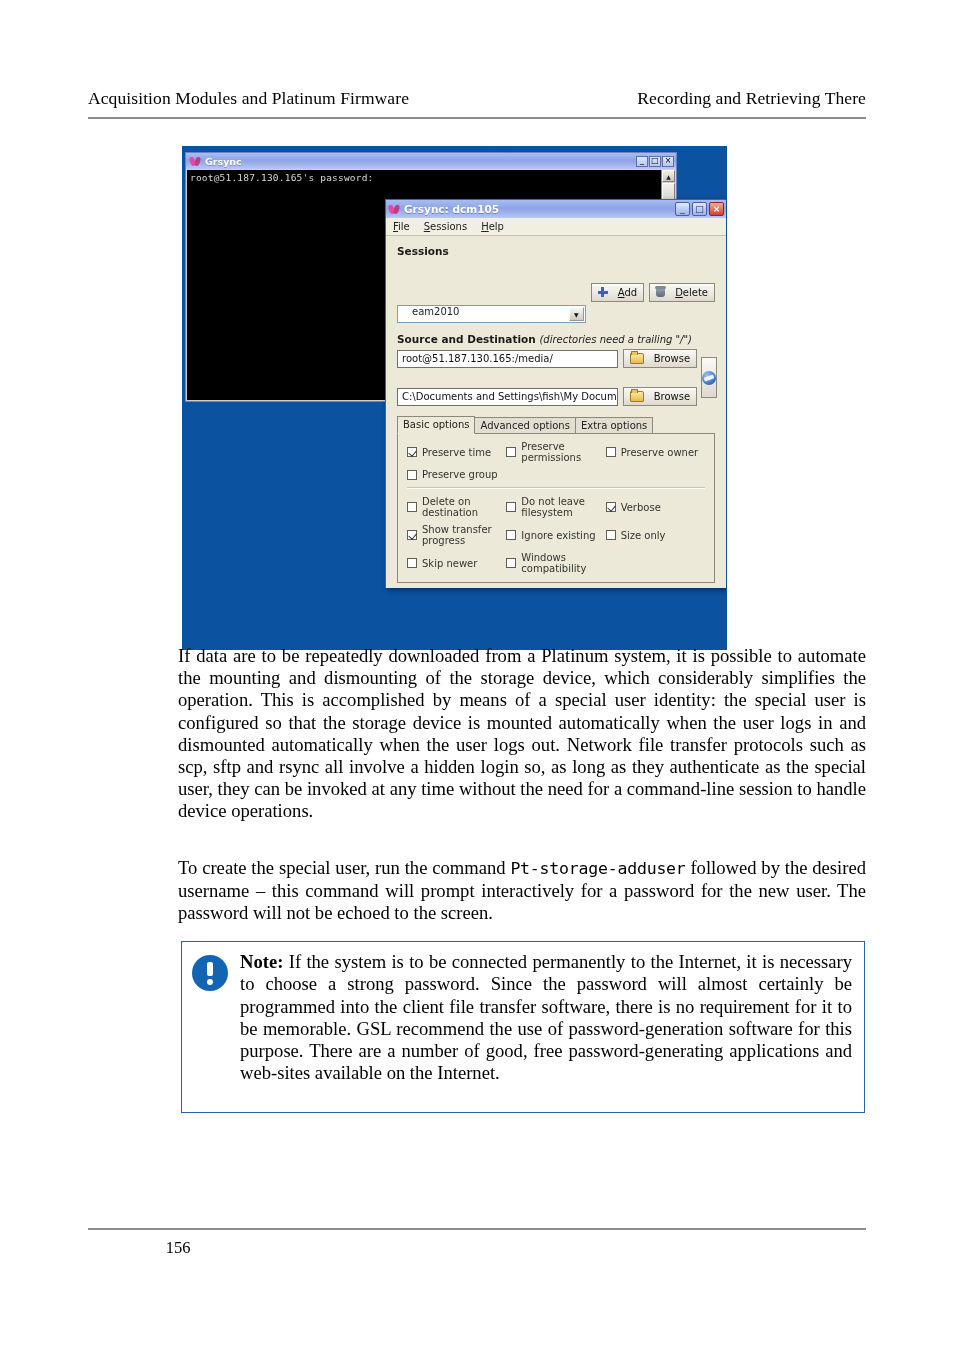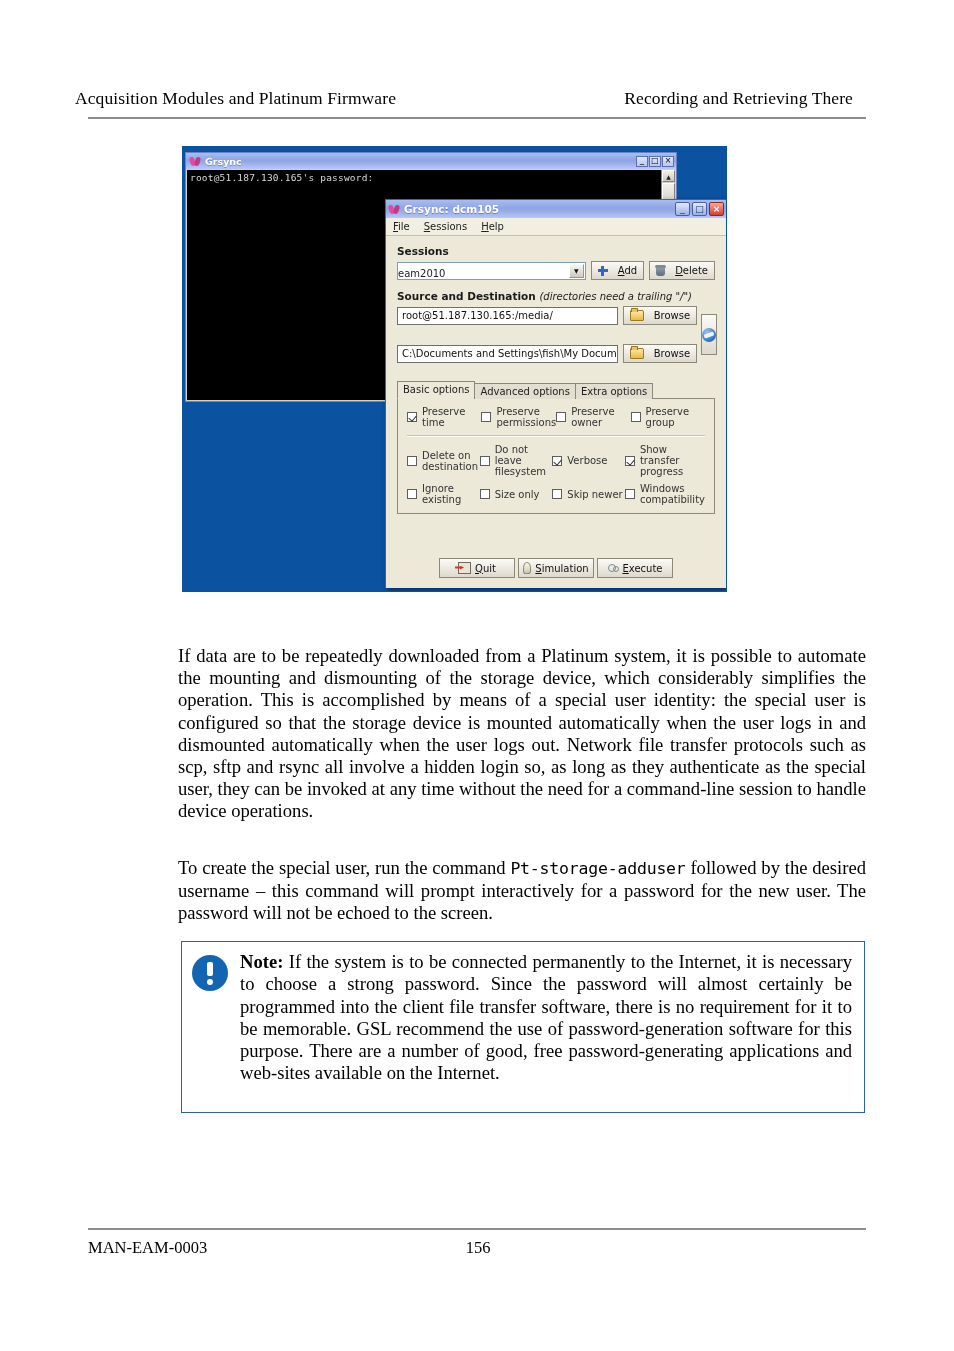--- a/index.html
+++ b/index.html
@@ -19,21 +19,21 @@
   
   .page {
     position: absolute;
     left: 0; top: 0;
     width: 954px; height: 1351px;
   }
 
   
   .run-head {
     position: absolute;
-    left: 75px; top: 88px;
+    left: 88px; top: 88px;
     width: 778px;
     display: flex;
     justify-content: space-between;
     font-size: 17.5px;
     letter-spacing: .1px;
   }
   .run-head-rule {
     position: absolute;
     left: 88px; top: 117px;
     width: 778px; height: 2px;
@@ -55,21 +55,21 @@
     font-size: 16.5px;
   }
   .foot-left  { width: 300px; text-align: left; }
   .foot-mid   { width: 180px; text-align: center; }
   .foot-right { flex: 1;      text-align: right; }
 
   
   .shot {
     position: absolute;
     left: 182px; top: 146px;
-    width: 545px; height: 446px;
+    width: 545px; height: 504px;
     background: #0b52a0;
     border: 1px solid #0b52a0;
     box-sizing: border-box;
     font-family: "DejaVu Sans", sans-serif;
     overflow: hidden;
     text-decoration: underline;
   }
 
   
   .term-win {
@@ -241,25 +241,26 @@
     font-style: italic;
     font-size: 10px;
   }
   .row { display: flex; align-items: center; gap: 5px; }
   .combo {
     flex: 1;
     height: 18px;
     background: #fff;
     border: 1px solid #7f9db9;
     box-sizing: border-box;
-    display: flex; align-items: flex-end;
+    display: flex; align-items: flex-start;
     font-size: 10px;
-    padding-left: 0;
+    padding-left: 14px;
     position: relative;
     color: #222;
+    margin-top: 44px;
   }
   .combo-arrow {
     position: absolute;
     right: 1px; top: 1px;
     width: 15px; height: 14px;
     background: linear-gradient(to bottom,#f6f5ef,#cfcbc0);
     border: 1px solid #fff;
     border-right-color: #9a968c;
     border-bottom-color: #9a968c;
     box-sizing: border-box;
@@ -349,22 +350,22 @@
     left: 2px; top: 5px;
     width: 10px; height: 4px;
     background: #eef4fd;
     transform: rotate(-20deg);
     border-radius: 1px;
   }
 
   
   .tabs {
     display: flex;
-    margin-top: 18px;
-    align-items: flex-end;
+    margin-top: 10px;
+    align-items: center;
     position: relative;
     z-index: 2;
   }
   .tab {
     font-size: 10px;
     padding: 2px 5px 2px 5px;
     border: 1px solid #8d887c;
     border-bottom: none;
     background: #e3dfd0;
     color: #222;
@@ -378,21 +379,21 @@
   .tabpanel {
     border: 1px solid #8d887c;
     background: #ece9d8;
     margin-top: -1px;
     padding: 7px 9px 8px 9px;
     position: relative;
     z-index: 1;
   }
   .cbgrid {
     display: grid;
-    grid-template-columns: 1fr 1fr 1fr 1fr;
+    grid-template-columns: 1fr 1fr 1fr;
     row-gap: 6px;
   }
   .cb {
     display: flex; align-items: center; gap: 5px;
     font-size: 10px; color: #333;
   }
   .cbx {
     width: 10px; height: 10px;
     background: #fff;
     border: 1px solid #5d5d5d;
@@ -725,17 +726,16 @@
 
   <div class="note">
     <div class="note-ico">
       <div class="ico-excl"></div>
     </div>
     <div class="note-body"><b>Note:</b><span>  If the system is to be connected permanently to the Internet, it is necessary to choose a strong password.  Since the password will almost certainly be programmed into the client file transfer software, there is no requirement for it to be memorable.   GSL recommend the use of password-generation software for this purpose.   There are a number of good, free password-generating applications and web-sites available on the Internet.</span></div>
   </div>
 
   <div class="foot-rule"></div>
   <div class="run-foot">
-    <span class="foot-left">MAN-EAM-0003</span>
     <span class="foot-mid">156</span>
   </div>
 
 </div>
 
 </body></html>

